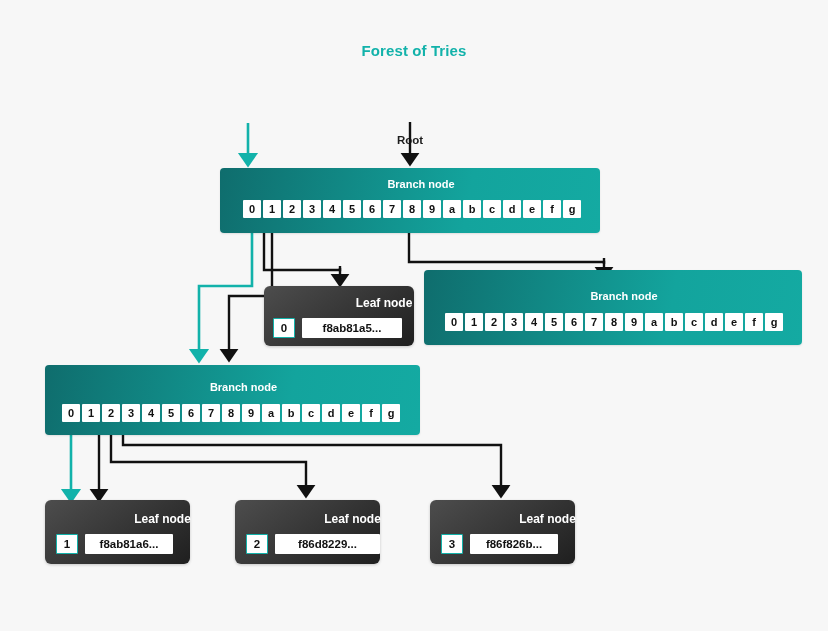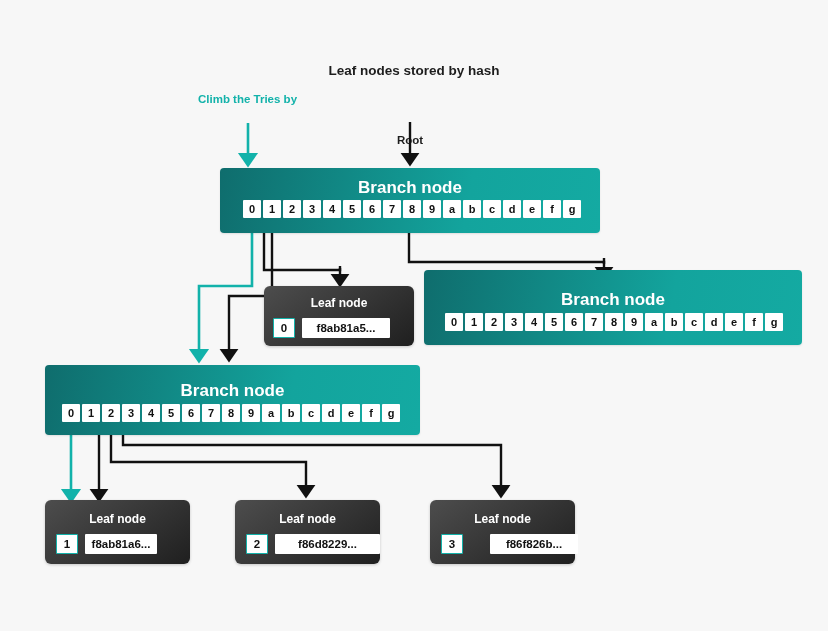--- a/index.html
+++ b/index.html
@@ -29,39 +29,39 @@
   #annot-root{left:378px;top:105px;width:64px;color:#1d1d1d;margin-top:28px;}
 
   
   .branch{
     border-radius:4px;
     background:linear-gradient(100deg,#0f6d6d 0%,#13a49d 65%,#14aaa2 100%);
     box-shadow:0 1px 2px rgba(0,0,0,.10);
   }
   .branch .btitle{
     position:absolute;left:0;top:10px;width:100%;
-    text-align:center;color:#ffffff;font-size:17px;font-weight:bold;
+    text-align:center;color:#ffffff;font-size:11px;font-weight:bold;padding-left:11px;
   }
   .cells{position:absolute;display:flex;gap:2px;}
   .cell{
     width:18px;height:18px;background:#ffffff;color:#111111;
     font-size:11px;font-weight:bold;
     display:flex;align-items:center;justify-content:center;
     border-radius:1px;
   }
 
   
   .leaf{
     border-radius:6px;
     background:linear-gradient(145deg,#4d4d4d 0%,#3a3a3a 42%,#1f1f1f 100%);
     box-shadow:0 1px 3px rgba(0,0,0,.20);
   }
   .leaf .ltitle{
     position:absolute;left:0;top:10px;width:100%;
-    text-align:center;color:#ffffff;font-size:12px;font-weight:bold;
+    text-align:center;color:#ffffff;font-size:12px;font-weight:bold;padding-left:45px;
   }
   .leaf .lrow{position:absolute;left:9px;top:32px;display:flex;gap:7px;align-items:center;}
   .leaf .lidx{
     width:22px;height:20px;background:#ffffff;color:#111111;
     border:1.5px solid #12b2aa;border-radius:1px;
     font-size:11.5px;font-weight:bold;
     display:flex;align-items:center;justify-content:center;
     box-sizing:border-box;
   }
   .leaf .lhash{
@@ -72,24 +72,23 @@
   }
 
   
   #wires{position:absolute;left:0;top:0;width:828px;height:631px;pointer-events:none;}
 </style>
 </head>
 <body>
 
 <div class="canvas">
 
-  <div class="abs" id="subtitle">Leaf nodes stored by hash</div>
+  <div class="abs" id="title">Forest of Tries</div>
 
   <div class="abs annot" id="annot-climb">
-    <div>Climb the Tries by</div>
   </div>
   <div class="abs annot" id="annot-root">Root</div>
 
   <svg id="wires" viewBox="0 0 828 631">
     <defs>
       <marker id="ahB" markerWidth="9" markerHeight="9" refX="1.2" refY="4.5" orient="auto" markerUnits="strokeWidth">
         <path d="M0,0.6 L0,8.4 L5.6,4.5 z" fill="#111111"></path>
       </marker>
       <marker id="ahT" markerWidth="9" markerHeight="9" refX="1.2" refY="4.5" orient="auto" markerUnits="strokeWidth">
         <path d="M0,0.6 L0,8.4 L5.6,4.5 z" fill="#12b2aa"></path>
@@ -205,41 +204,41 @@
       <div class="cell">e</div>
       <div class="cell">f</div>
       <div class="cell">g</div>
     </div>
   </div>
 
   <div class="abs leaf" id="leaf-0" style="left:264px;top:286px;width:150px;height:60px;">
     <div class="ltitle">Leaf node</div>
     <div class="lrow">
       <div class="lidx">0</div>
-      <div class="lhash" style="width:88px;">f8ab81a5...</div>
+      <div class="lhash" style="width:100px;">f8ab81a5...</div>
     </div>
   </div>
 
   <div class="abs leaf" id="leaf-1" style="left:45px;top:500px;width:145px;height:64px;">
     <div class="ltitle" style="top:12px;">Leaf node</div>
     <div class="lrow" style="top:34px;left:11px;">
       <div class="lidx">1</div>
-      <div class="lhash" style="width:72px;text-align:center;">f8ab81a6...</div>
+      <div class="lhash" style="width:88px;text-align:center;">f8ab81a6...</div>
     </div>
   </div>
 
   <div class="abs leaf" id="leaf-2" style="left:235px;top:500px;width:145px;height:64px;">
     <div class="ltitle" style="top:12px;">Leaf node</div>
     <div class="lrow" style="top:34px;left:11px;">
       <div class="lidx">2</div>
       <div class="lhash" style="width:105px;">f86d8229...</div>
     </div>
   </div>
 
   <div class="abs leaf" id="leaf-3" style="left:430px;top:500px;width:145px;height:64px;">
     <div class="ltitle" style="top:12px;">Leaf node</div>
     <div class="lrow" style="top:34px;left:11px;">
       <div class="lidx">3</div>
-      <div class="lhash" style="width:88px;margin-left:20px;">f86f826b...</div>
+      <div class="lhash" style="width:88px;">f86f826b...</div>
     </div>
   </div>
 
 </div>
 
 </body></html>

